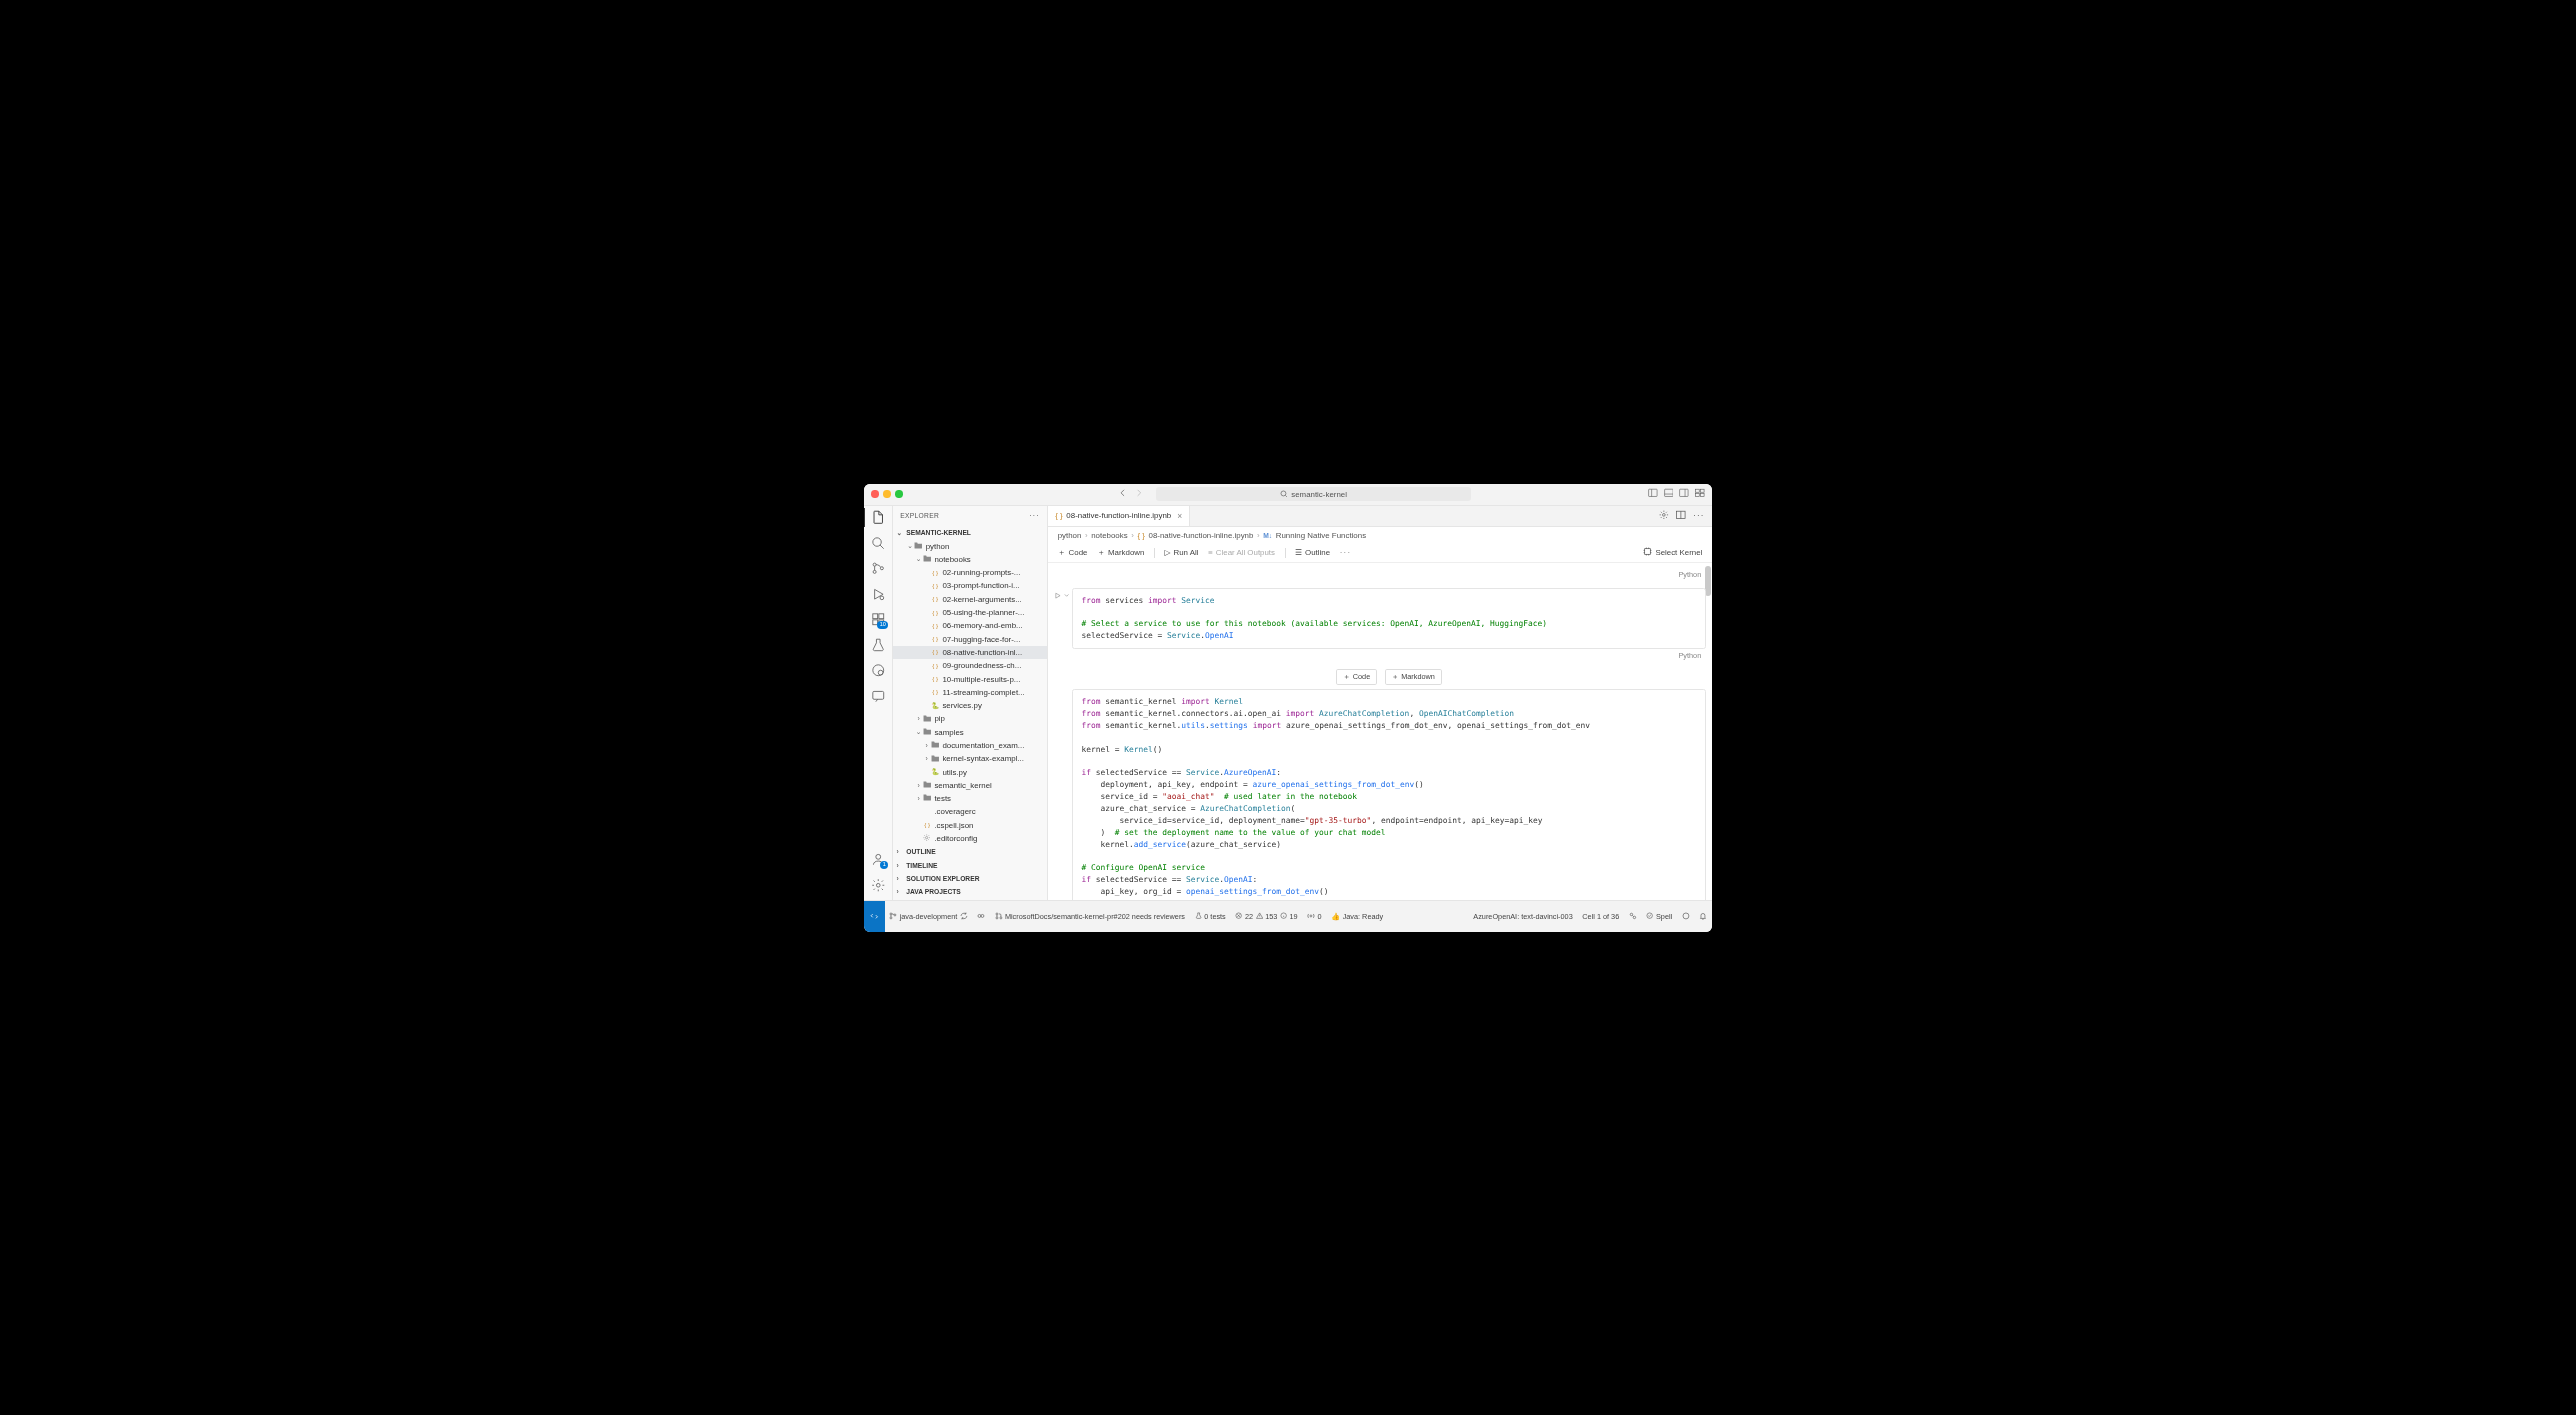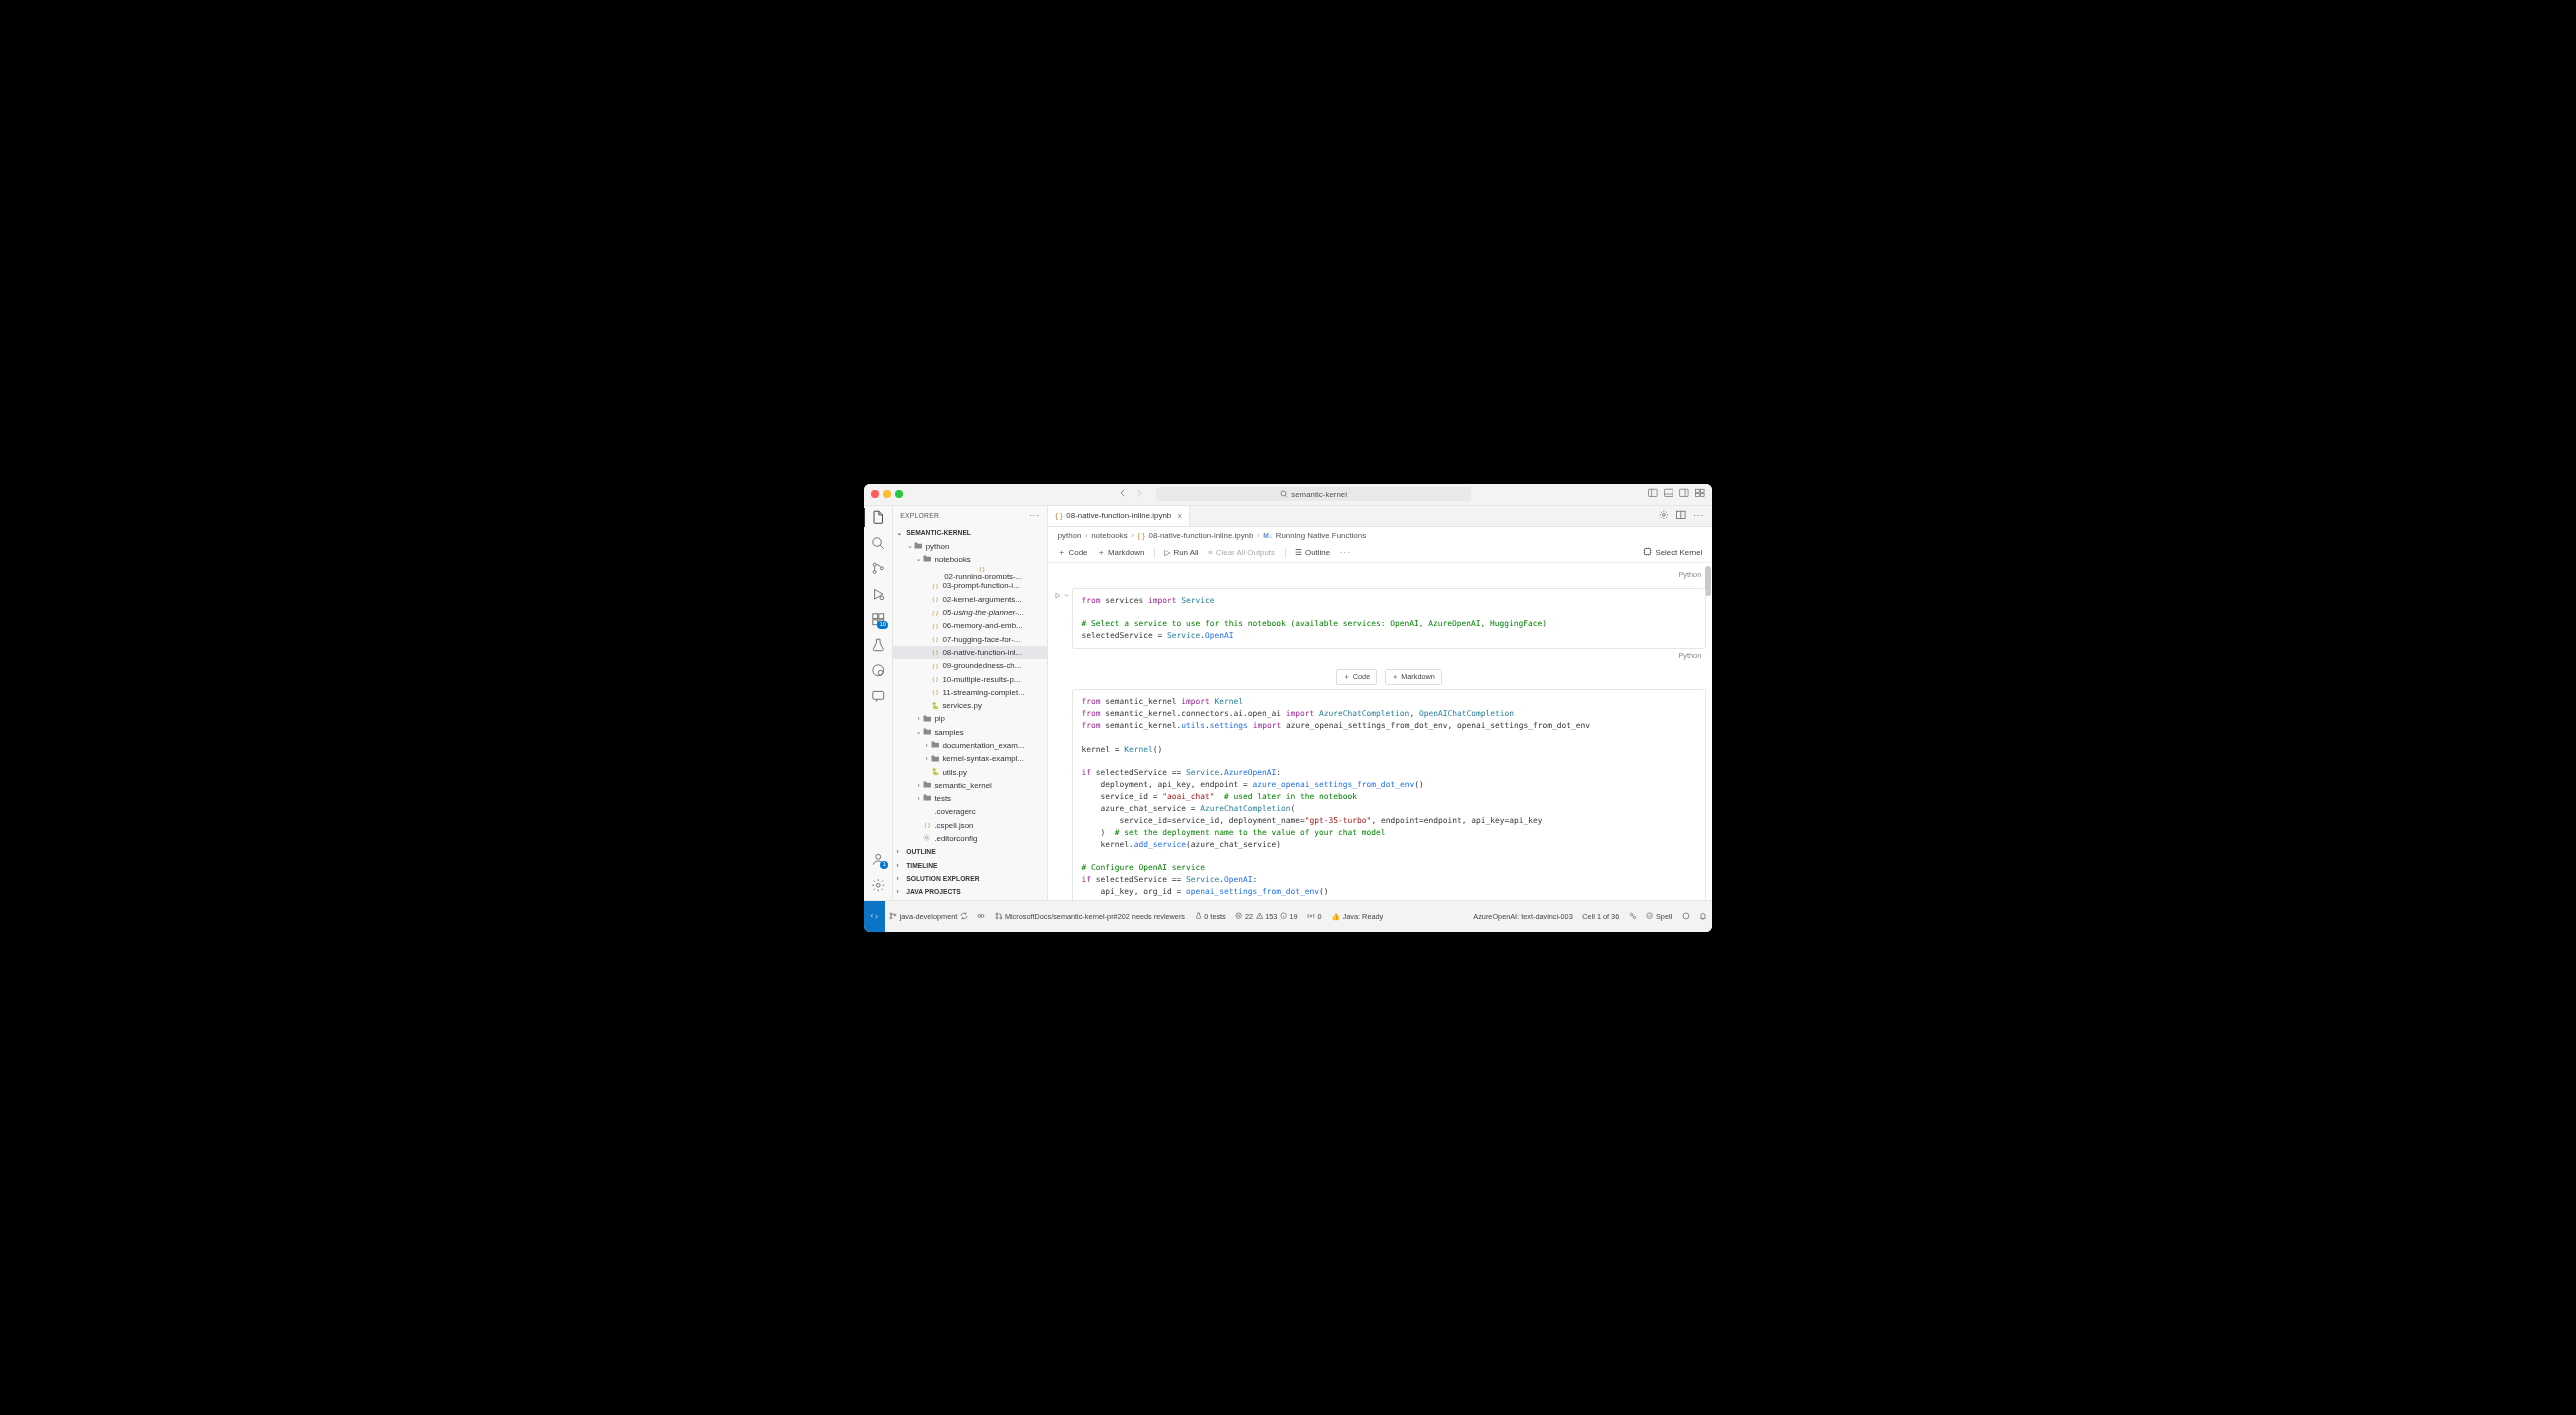--- a/index.html
+++ b/index.html
@@ -307,36 +307,36 @@
                 </svg></span>
               <span class="lbl">python</span>
             </div>
             <div class="tree-row" style="padding-left: 22px;">
               <span class="chev">⌄</span>
               <span class="icon folder"><svg width="8.5" height="8.5" viewBox="0 0 16 16" fill="#8a8a8a">
                   <path d="M1 3h5l1 2h8v8a1 1 0 0 1-1 1H2a1 1 0 0 1-1-1z"></path>
                 </svg></span>
               <span class="lbl">notebooks</span>
             </div>
-            <div class="tree-row" style="padding-left: 30px; flex-direction: column;">
+            <div class="tree-row" style="padding-left: 30px;">
               <span class="chev"></span>
               <span class="icon json" style="font-size: 6px;">{ }</span>
               <span class="lbl">02-running-prompts-...</span>
             </div>
             <div class="tree-row" style="padding-left: 30px;">
               <span class="chev"></span>
               <span class="icon json" style="font-size: 6px;">{ }</span>
               <span class="lbl">03-prompt-function-i...</span>
             </div>
             <div class="tree-row" style="padding-left: 30px;">
               <span class="chev"></span>
               <span class="icon json" style="font-size: 6px;">{ }</span>
               <span class="lbl">02-kernel-arguments...</span>
             </div>
-            <div class="tree-row" style="padding-left: 30px; font-style: italic;">
+            <div class="tree-row" style="padding-left: 30px;">
               <span class="chev"></span>
               <span class="icon json" style="font-size: 6px;">{ }</span>
               <span class="lbl">05-using-the-planner-...</span>
             </div>
             <div class="tree-row" style="padding-left: 30px;">
               <span class="chev"></span>
               <span class="icon json" style="font-size: 6px;">{ }</span>
               <span class="lbl">06-memory-and-emb...</span>
             </div>
             <div class="tree-row" style="padding-left: 30px;">

